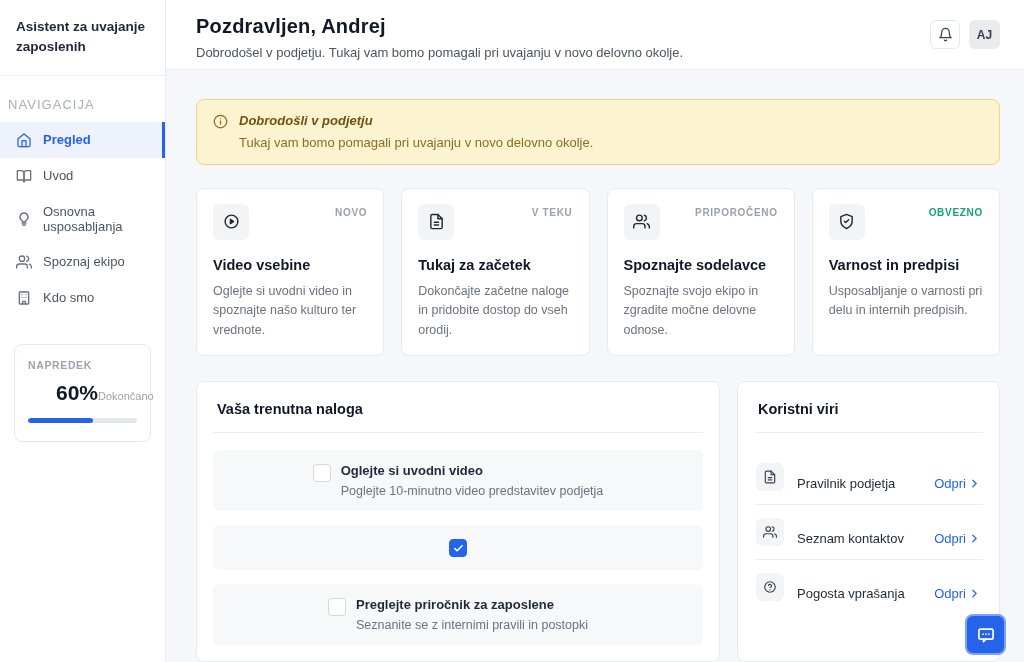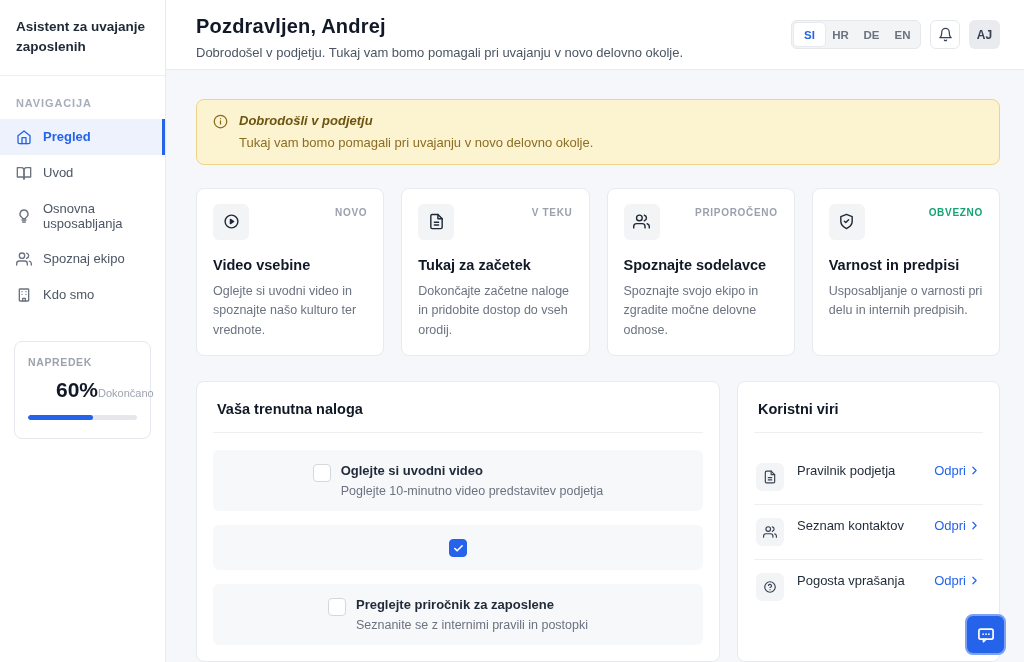--- a/index.html
+++ b/index.html
@@ -9,21 +9,21 @@
     background:#f6f7fa;
     color:#1f2937;
     position:relative;
     overflow:hidden;
   }
   .app { display:flex; height:100%; }
 
   
   .sidebar { width:166px; flex-shrink:0; background:#fff; border-right:1px solid #e8eaee; display:flex; flex-direction:column; }
   .sidebar-title { padding:17px 16px; font-size:13.5px; font-weight:bold; color:#1f2937; line-height:1.5; border-bottom:1px solid #edeff2; min-height:73px; }
-  .nav-label { padding:21px 16px 10px; font-size:11px; font-weight:bold; color:#a7aeba; letter-spacing:.08em; }
+  .nav-label { padding:21px 8px 10px; font-size:13px; font-weight:normal; color:#a7aeba; letter-spacing:.08em; }
   .nav-item { display:flex; align-items:center; gap:11px; padding:10px 16px; font-size:13px; color:#4b5563; cursor:pointer; }
   .nav-item svg { width:16px; height:16px; color:#6b7280; flex-shrink:0; }
   .nav-item.active { background:#eef2fc; color:#2563eb; box-shadow: inset -3px 0 0 #2563eb; font-weight:bold; }
   .nav-item.active svg { color:#2563eb; }
   .progress-card { margin:28px 14px; border:1px solid #e5e8ec; border-radius:8px; padding:14px 13px 18px; }
   .progress-label { font-size:10.5px; font-weight:bold; color:#9ca3af; letter-spacing:.06em; }
   .progress-row { display:flex; align-items:baseline; justify-content:space-between; margin-top:10px;margin-left:28px; }
   .progress-pct { font-size:21px; font-weight:bold; color:#111827; }
   .progress-status { font-size:11px; color:#9ca3af; }
   .progress-track { height:5px; background:#e5e7eb; border-radius:3px; margin-top:13px; overflow:hidden; }
@@ -66,21 +66,21 @@
 
   .task { background:#f7f8fa; border-radius:6px; padding:13px 14px; display:flex; gap:10px; margin-bottom:14px; cursor:pointer;justify-content:center; }
   .task:last-child { margin-bottom:0; }
   .checkbox { width:18px; height:18px; background:#fff; border:1.5px solid #d4d8de; border-radius:4px; flex-shrink:0; margin-top:1px; display:flex; align-items:center; justify-content:center; color:#fff; cursor:pointer; }
   .checkbox svg { width:11px; height:11px; display:none; }
   .checkbox.checked { background:#2563eb; border-color:#2563eb; }
   .checkbox.checked svg { display:block; }
   .task-title { font-size:13px; font-weight:bold; color:#1f2937; }
   .task-desc { margin-top:6px; font-size:12.5px; color:#6b7280; }
 
-  .resource { display:flex; align-items:flex-start; gap:13px; padding:13px 2px; border-bottom:1px solid #edeff2; }
+  .resource { display:flex; align-items:flex-end; gap:13px; padding:13px 2px; border-bottom:1px solid #edeff2; }
   .resource:last-child { border-bottom:none; }
   .icon-tile-sm { width:28px; height:28px; background:#f3f4f6; border-radius:6px; display:flex; align-items:center; justify-content:center; color:#374151; flex-shrink:0; }
   .icon-tile-sm svg { width:14px; height:14px; }
   .resource-label { flex:1; font-size:13px; color:#1f2937; }
   .resource-link { display:flex; align-items:center; gap:2px; font-size:13px; color:#2563eb; cursor:pointer; text-decoration:none; }
   .resource-link svg { width:13px; height:13px; }
 
   .chat-btn { position:absolute; right:18px; bottom:7px; width:41px; height:41px; background:#2563eb; border:2px solid #7da2f2; border-radius:8px; display:flex; align-items:center; justify-content:center; color:#fff; cursor:pointer; }
   .chat-btn svg { width:20px; height:20px; }
 </style>
@@ -146,26 +146,20 @@
   </aside>
 
   <div class="main">
 
     <div class="topbar">
       <div>
         <h1>Pozdravljen, Andrej</h1>
         <div class="subtitle">Dobrodošel v podjetju. Tukaj vam bomo pomagali pri uvajanju v novo delovno okolje.</div>
       </div>
       <div class="topbar-right">
-        <div class="lang-group">
-          <div class="lang-btn active">SI</div>
-          <div class="lang-btn">HR</div>
-          <div class="lang-btn">DE</div>
-          <div class="lang-btn">EN</div>
-        </div>
         <div class="icon-btn">
           <svg viewBox="0 0 24 24" fill="none" stroke="currentColor" stroke-width="2" stroke-linecap="round" stroke-linejoin="round">
               <path d="M18 8A6 6 0 0 0 6 8c0 7-3 9-3 9h18s-3-2-3-9"></path>
               <path d="M13.73 21a2 2 0 0 1-3.46 0"></path>
             </svg>
         </div>
         <div class="avatar">AJ</div>
       </div>
     </div>
 

